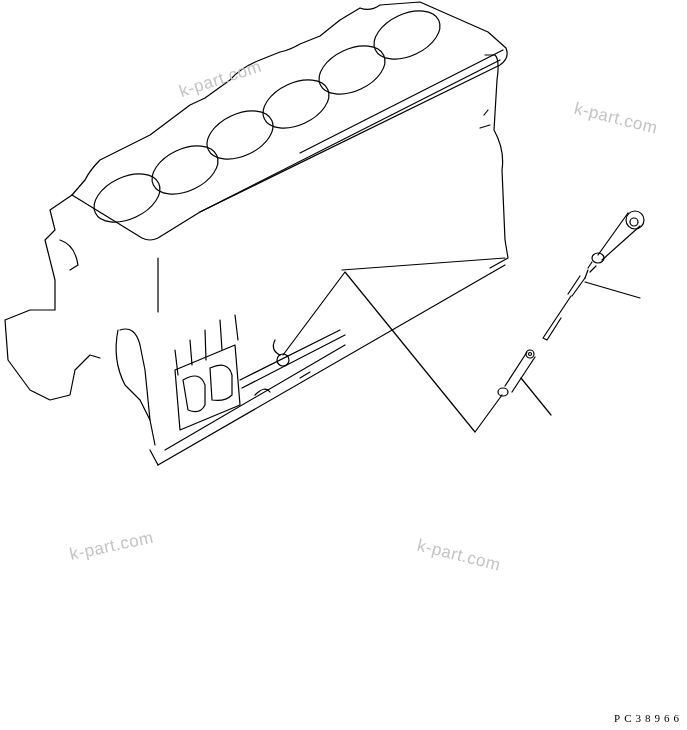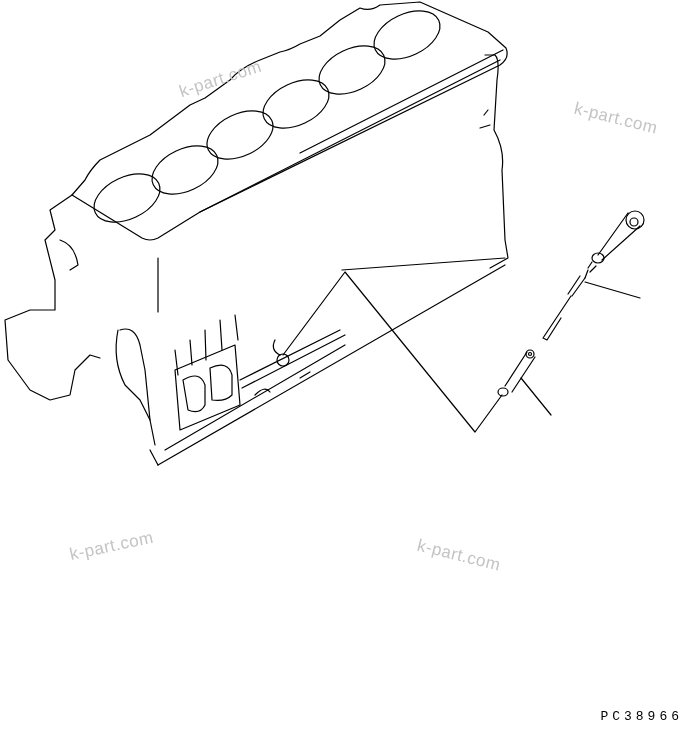--- a/index.html
+++ b/index.html
@@ -1,20 +1,20 @@
 <!DOCTYPE html>
 <html><head>
 <meta charset="utf-8">
 <style>
   html, body { margin:0; padding:0; background:#ffffff; }
   body { width:687px; height:730px; position:relative; overflow:hidden; font-family:"Liberation Sans", sans-serif; }
   #diagram { position:absolute; left:0; top:0; width:687px; height:730px; }
   .ln { fill:none; stroke:#000; stroke-width:1.2; stroke-linecap:round; stroke-linejoin:round; }
   .wm { position:absolute; color:#c4c4c4; font-family:"Liberation Sans", sans-serif; font-size:17px; letter-spacing:0.5px; white-space:nowrap; transform-origin:left bottom; }
-  .code { position:absolute; right:4px; bottom:6px; font-family:Liberation Mono, monospace; font-size:13px; letter-spacing:4px; color:#000;margin-left:45px; }
+  .code { position:absolute; right:4px; bottom:6px; font-family:Liberation Serif, serif; font-size:11px; letter-spacing:4px; color:#000;margin-left:45px; }
 </style>
 </head>
 <body>
 
 <svg id="diagram" viewBox="0 0 687 730" xmlns="http://www.w3.org/2000/svg">
   <g>
 
     <path class="ln" d="M72,195 L142,238 Q150,242 158,238 L200,212 L500,65 Q510,58 506,48 L488,32 L420,2 L380,5 Q370,12 360,8 L340,20 Q330,28 320,36 L300,44 Q290,50 280,52 L260,60 Q240,68 230,80 L205,98 L190,105 L150,135 Q140,140 120,150 L100,160 Q90,170 85,180 L72,195"></path>
 
     <g>

